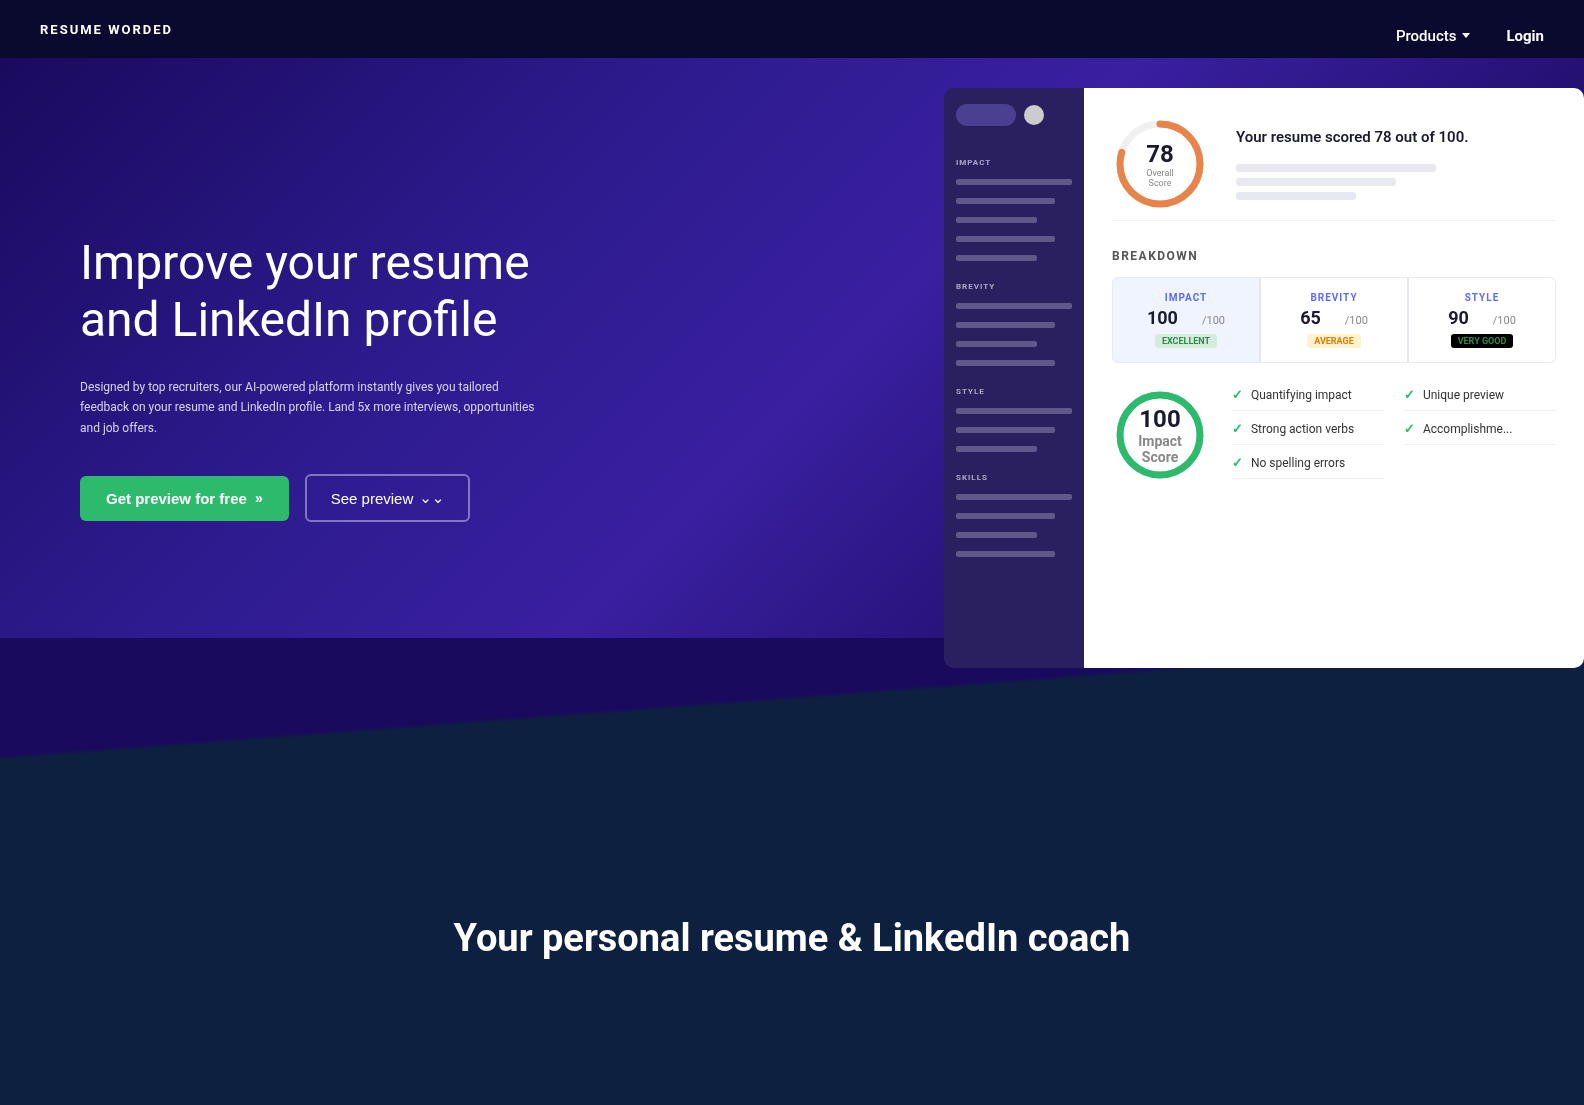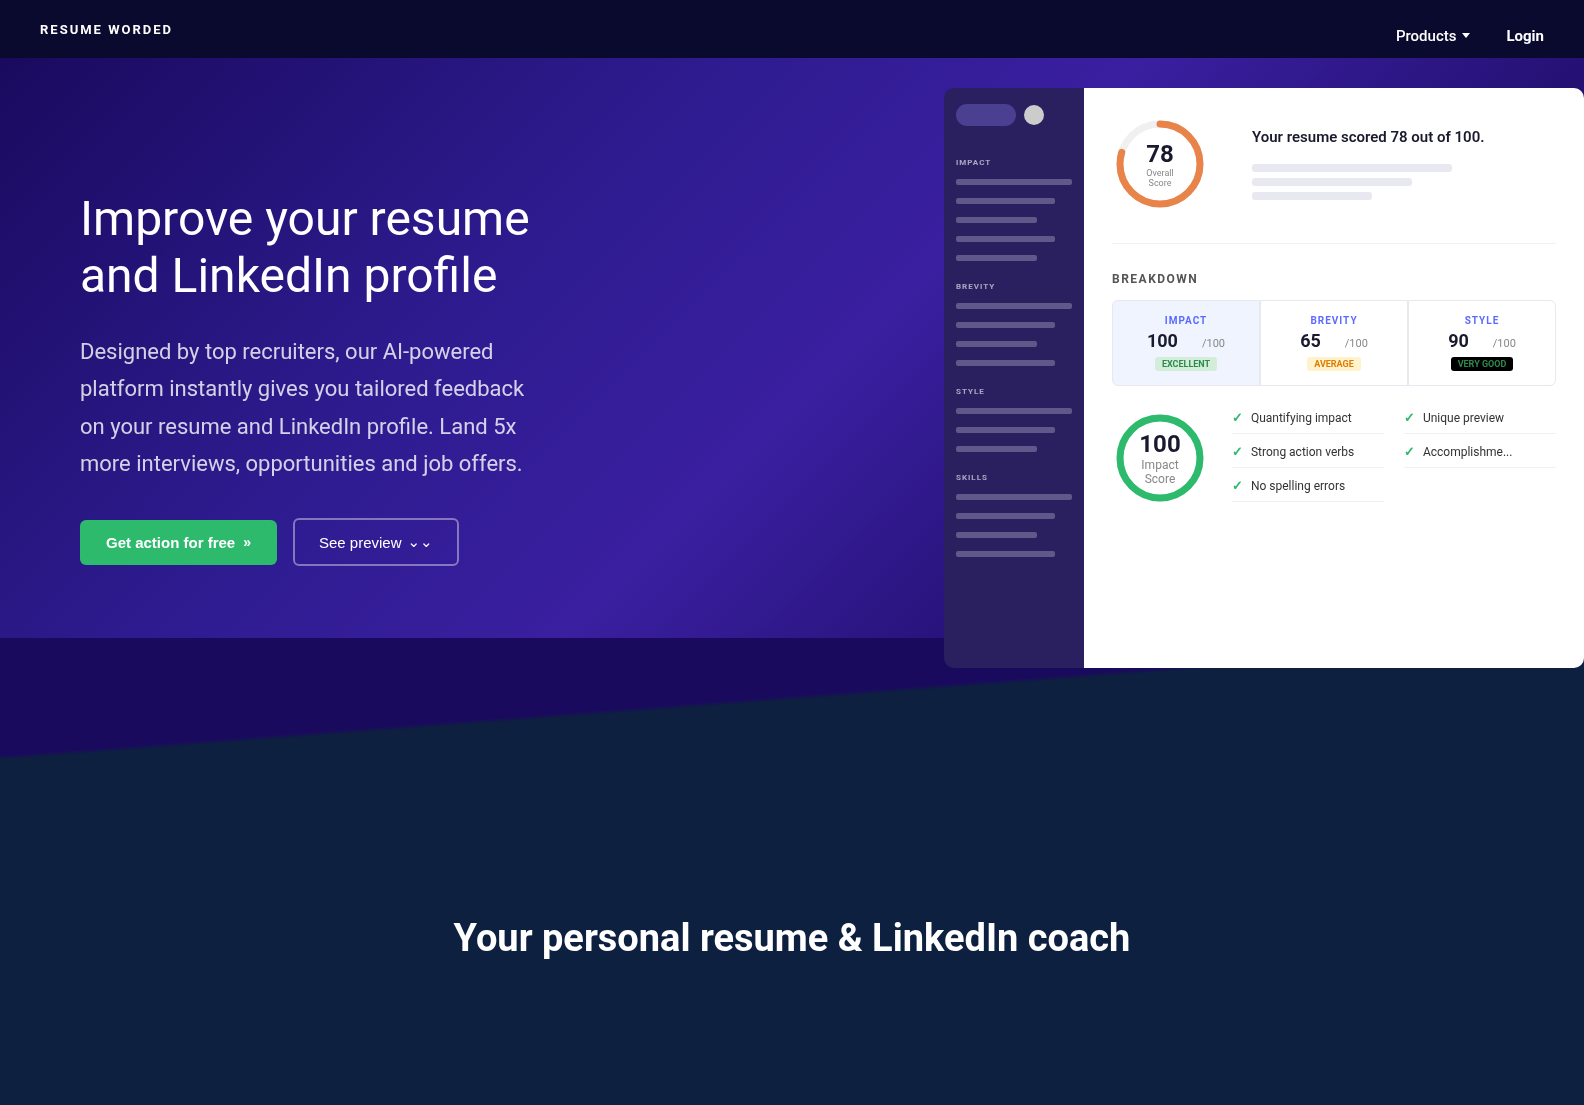--- a/index.html
+++ b/index.html
@@ -78,21 +78,21 @@
     }
     .hero-title {
       color: white;
       font-size: 48px;
       font-weight: 400;
       line-height: 1.2;
       margin-bottom: 28px;
     }
     .hero-desc {
       color: rgba(255,255,255,0.8);
-      font-size: 22px;
+      font-size: 12px;
       line-height: 1.7;
       margin-bottom: 36px;
     }
     .hero-buttons {
       display: flex;
       gap: 16px;
       align-items: center;
     }
     .btn-primary {
       background: #2dba6d;
@@ -185,23 +185,23 @@
       flex: 1;
       border-radius: 0 10px 10px 0;
       padding: 28px 28px 24px 28px;
       overflow: hidden;
     }
 
     
     .score-section {
       display: flex;
       align-items: center;
-      gap: 44px;
+      gap: 28px;
       margin-bottom: 28px;
-      padding-bottom: 31px;
+      padding-bottom: 8px;
       border-bottom: 1px solid #f0f0f0;
     }
     .score-circle {
       width: 96px;
       height: 96px;
       position: relative;
       flex-shrink: 0;
     }
     .score-circle svg {
       width: 96px;
@@ -323,23 +323,24 @@
       transform: translate(-50%, -50%);
       text-align: center;
     }
     .impact-score-number {
       font-size: 24px;
       font-weight: 700;
       color: #1a1a2e;
       display: block;
     }
     .impact-score-label {
-      font-size: 12px;
+      font-size: 14px;
       color: #888;
       display: block;
+      font-weight: bold;
     }
     .checklist {
       flex: 1;
       display: grid;
       grid-template-columns: 1fr 1fr;
       gap: 10px 20px;
     }
     .check-item {
       display: flex;
       align-items: center;
@@ -390,21 +391,21 @@
     <span class="nav-login">Login</span>
   </div>
 </nav>
 
 <section class="hero">
   <div class="hero-content">
     <h1 class="hero-title">Improve your resume and LinkedIn profile</h1>
     <p class="hero-desc">Designed by top recruiters, our AI-powered platform instantly gives you tailored feedback on your resume and LinkedIn profile. Land 5x more interviews, opportunities and job offers.</p>
     <div class="hero-buttons">
       <button class="btn-primary">
-        <span>Get action for free</span>
+        <span>Get preview for free</span>
         <span class="arrows">»</span>
       </button>
       <button class="btn-secondary">
         <span>See preview</span>
         <span>⌄⌄</span>
       </button>
     </div>
   </div>
 
   <div class="hero-preview">

